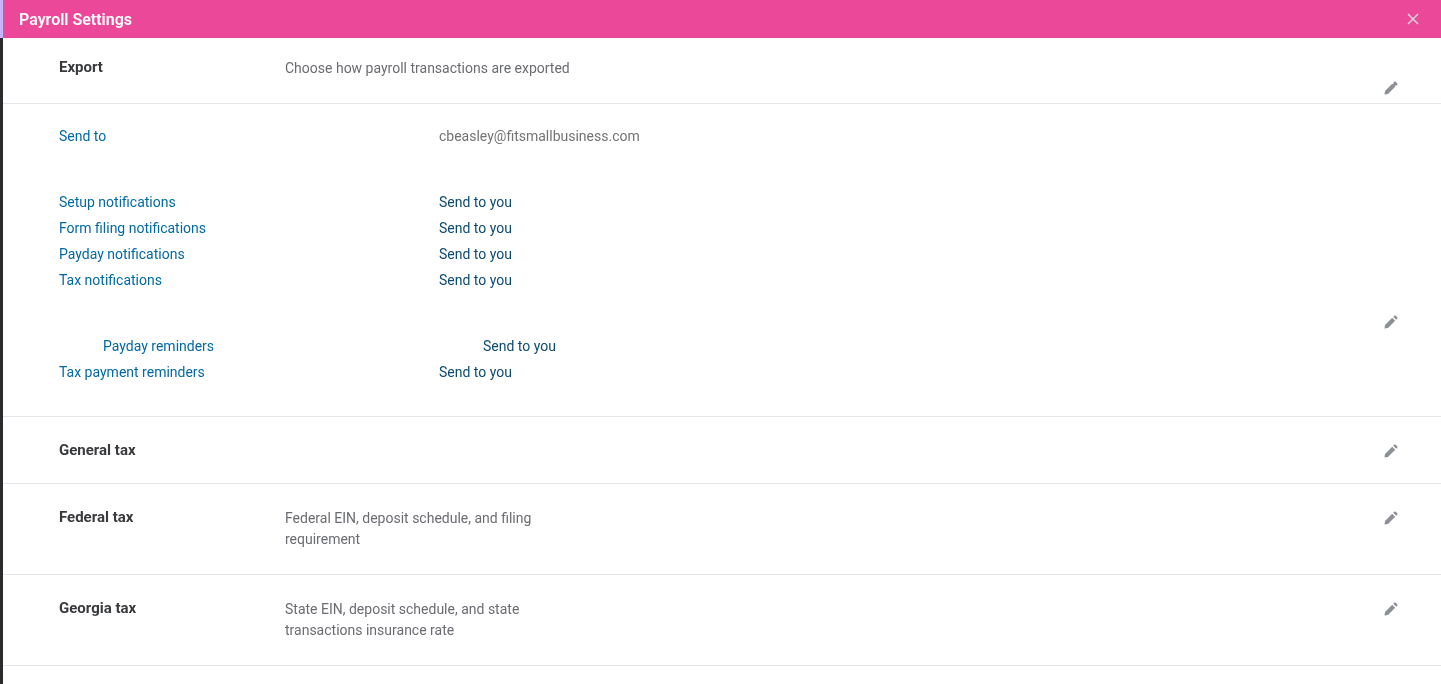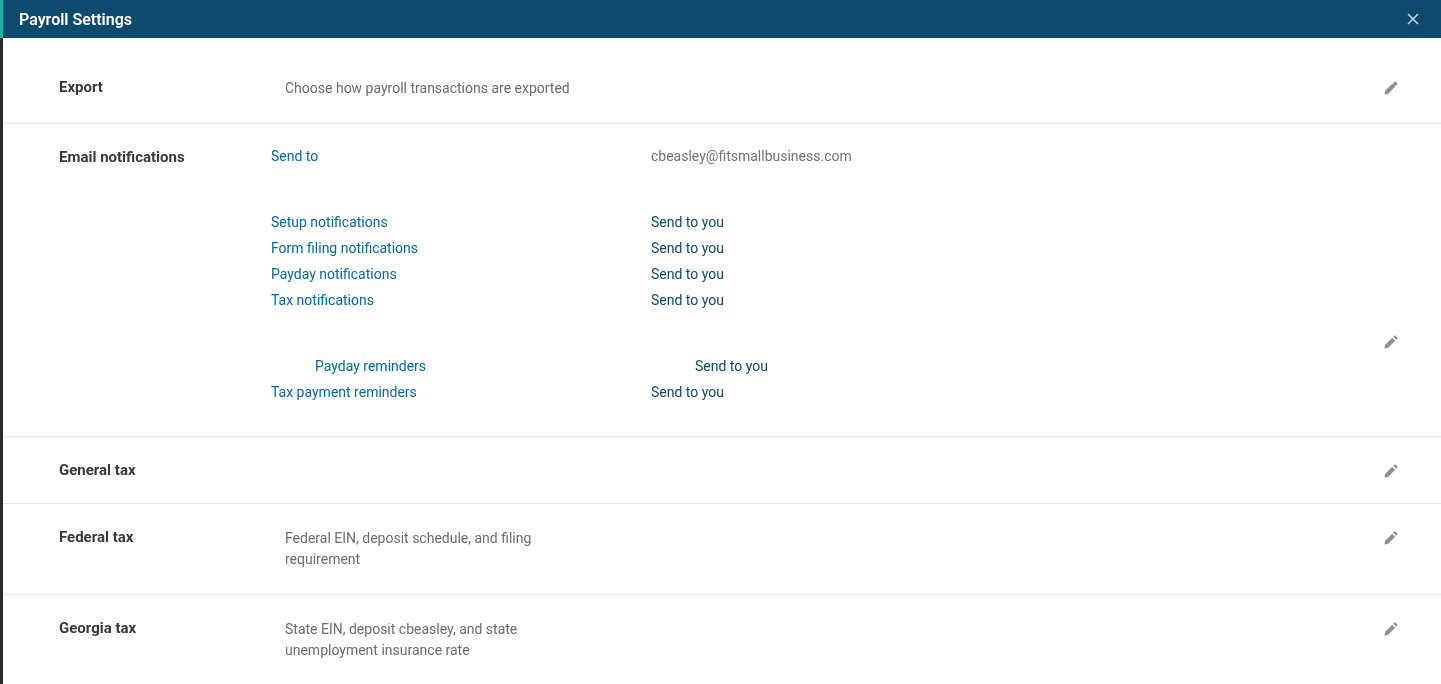--- a/index.html
+++ b/index.html
@@ -7,28 +7,28 @@
       margin: 0;
       padding: 0;
     }
     body {
       font-family: -apple-system, BlinkMacSystemFont, "Segoe UI", Roboto, Helvetica, Arial, sans-serif;
       background: #fff;
       color: #393a3d;
       font-size: 14px;
     }
     .header-bar {
-      background: #0c4a6e;
+      background: #ec4899;
       color: #fff;
       height: 38px;
       display: flex;
       align-items: center;
       justify-content: space-between;
       padding: 8px 16px;
-      border-left: 3px solid #14b8a6;
+      border-left: 3px solid #c4b5fd;
     }
     .header-title {
       font-weight: 600;
       font-size: 16px;
     }
     .close-btn {
       cursor: pointer;
       display: flex;
       align-items: center;
       justify-content: center;
@@ -39,21 +39,21 @@
     .content {
       padding: 0 0 20px 0;
       border-left: 3px solid #2b2b2d;
     }
     .section {
       display: flex;
       padding: 24px 40px 24px 56px;
       border-bottom: 1px solid #e3e5e8;
       position: relative;
     }
-    .section:first-child { padding-top: 40px; }
+    .section:first-child { padding-top: 20px; }
     .section-label {
       width: 212px;
       flex-shrink: 0;
       font-weight: 700;
       font-size: 15px;
       color: #393a3d;
     }
     .section-body {
       flex: 1;
       display: flex;
@@ -119,21 +119,20 @@
     </div>
     <div class="edit-btn edit-first">
       <svg width="16" height="16" viewBox="0 0 16 16" fill="currentColor">
         <path d="M11.5 2.5l2 2L5 13l-2.5.5L3 11l8.5-8.5zM10.5 3.5l2 2"></path>
         <path d="M11.2 1.8a1.13 1.13 0 011.6 0l1.4 1.4a1.13 1.13 0 010 1.6l-1 1-3-3 1-1zM9.2 3.8l3 3L5 14l-3.5.5L2 11l7.2-7.2z"></path>
       </svg>
     </div>
   </div>
 
   <div class="section">
-    <div class="section-label">Email notifications</div>
     <div class="section-body">
       <div class="kv-row">
         <div class="kv-key">Send to</div>
         <div class="kv-val muted">cbeasley@fitsmallbusiness.com</div>
       </div>
 
       <div class="kv-row gap-top">
         <div class="kv-key">Setup notifications</div>
         <div class="kv-val">Send to you</div>
       </div>
@@ -183,21 +182,21 @@
     <div class="edit-btn edit-top">
       <svg width="16" height="16" viewBox="0 0 16 16" fill="currentColor">
         <path d="M11.2 1.8a1.13 1.13 0 011.6 0l1.4 1.4a1.13 1.13 0 010 1.6l-1 1-3-3 1-1zM9.2 3.8l3 3L5 14l-3.5.5L2 11l7.2-7.2z"></path>
       </svg>
     </div>
   </div>
 
   <div class="section">
     <div class="section-label">Georgia tax</div>
     <div class="section-body">
-      <div class="desc-text">State EIN, deposit cbeasley, and state unemployment insurance rate</div>
+      <div class="desc-text">State EIN, deposit schedule, and state transactions insurance rate</div>
     </div>
     <div class="edit-btn edit-top">
       <svg width="16" height="16" viewBox="0 0 16 16" fill="currentColor">
         <path d="M11.2 1.8a1.13 1.13 0 011.6 0l1.4 1.4a1.13 1.13 0 010 1.6l-1 1-3-3 1-1zM9.2 3.8l3 3L5 14l-3.5.5L2 11l7.2-7.2z"></path>
       </svg>
     </div>
   </div>
 
   <div class="section" style="border-bottom:none">
     

